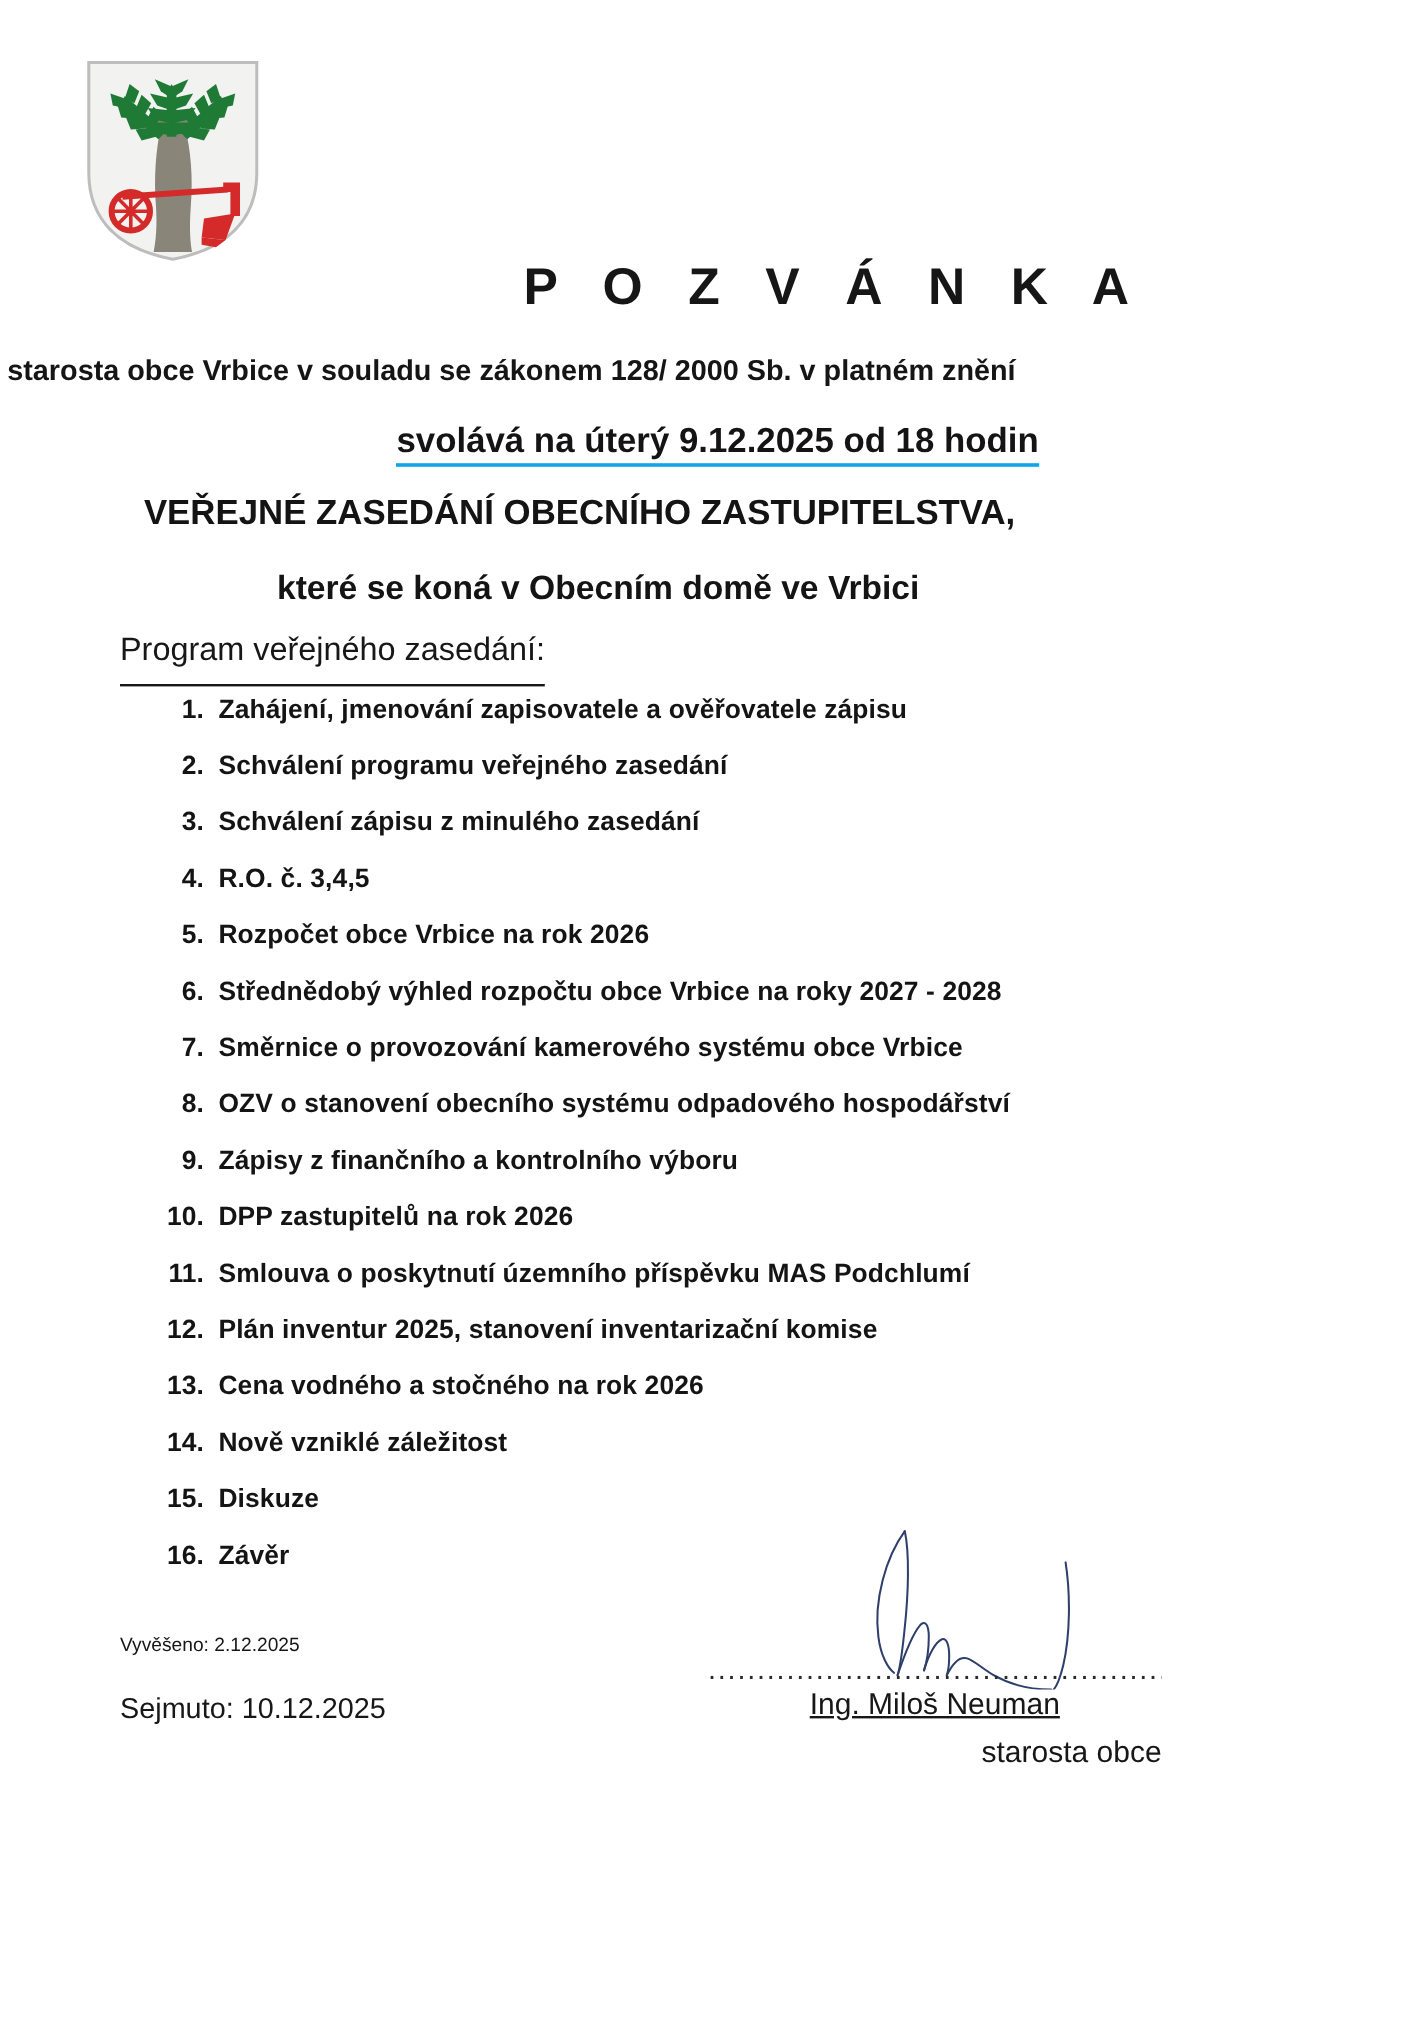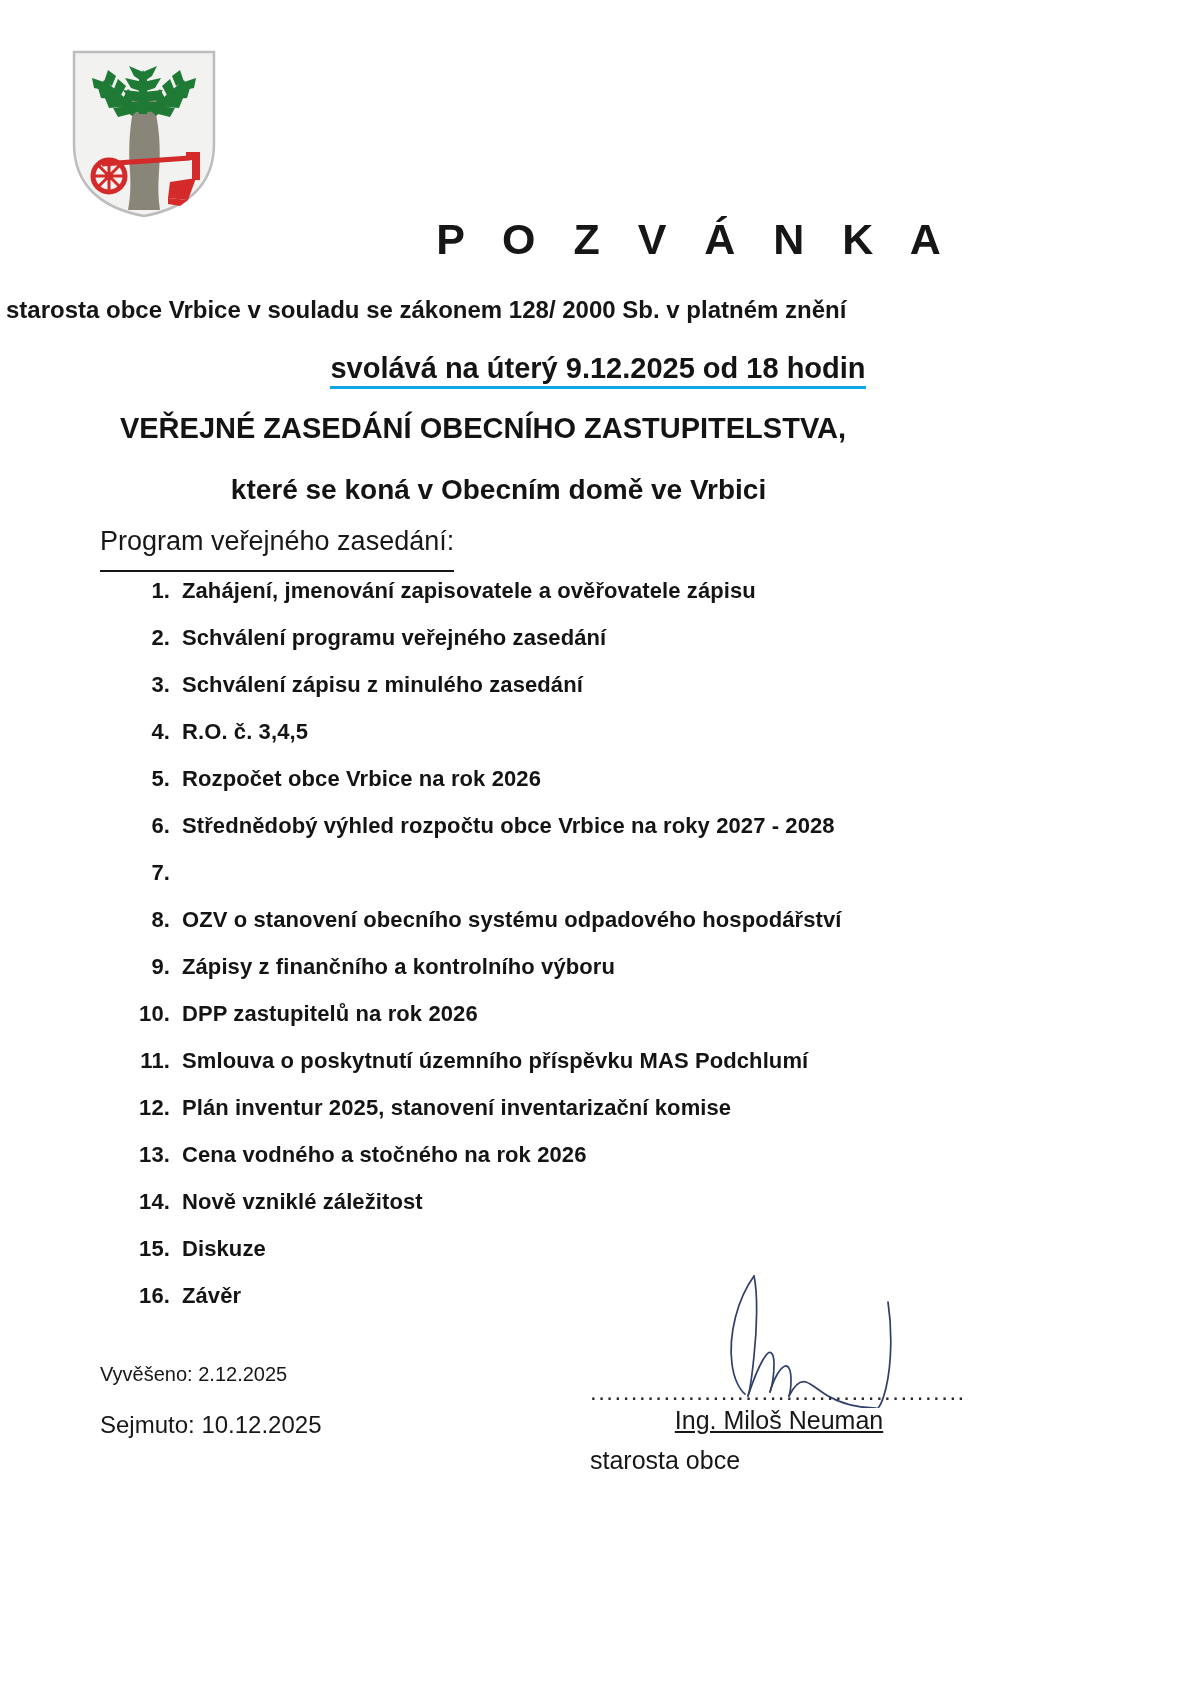--- a/index.html
+++ b/index.html
@@ -142,21 +142,21 @@
   }
   .agenda-text {
     flex: 1 1 auto;
   }
 
   
   .posted {
     position: absolute;
     left: 100px;
     top: 1363px;
-    font-size: 20px;
+    font-size: 16px;
     color: #171717;
   }
   .removed {
     position: absolute;
     left: 100px;
     top: 1411px;
     font-size: 24px;
     color: #171717;
   }
 
@@ -195,21 +195,21 @@
     text-align: center;
     font-size: 25px;
     color: #171717;
     text-decoration: underline;
   }
   .sig-role {
     position: absolute;
     left: 0;
     top: 188px;
     width: 378px;
-    text-align: left;
+    text-align: right;
     font-size: 25px;
     color: #171717;
   }
 </style>
 </head>
 <body>
 
 <div class="page">
 
   <div class="crest-wrap">
@@ -309,20 +309,21 @@
       <div class="agenda-text">Rozpočet obce Vrbice na rok 2026</div>
     </div>
 
     <div class="agenda-item">
       <div class="agenda-num">6.</div>
       <div class="agenda-text">Střednědobý výhled rozpočtu obce Vrbice na roky 2027 - 2028</div>
     </div>
 
     <div class="agenda-item">
       <div class="agenda-num">7.</div>
+      <div class="agenda-text">Směrnice o provozování kamerového systému obce Vrbice</div>
     </div>
 
     <div class="agenda-item">
       <div class="agenda-num">8.</div>
       <div class="agenda-text">OZV o stanovení obecního systému odpadového hospodářství</div>
     </div>
 
     <div class="agenda-item">
       <div class="agenda-num">9.</div>
       <div class="agenda-text">Zápisy z finančního a kontrolního výboru</div>

